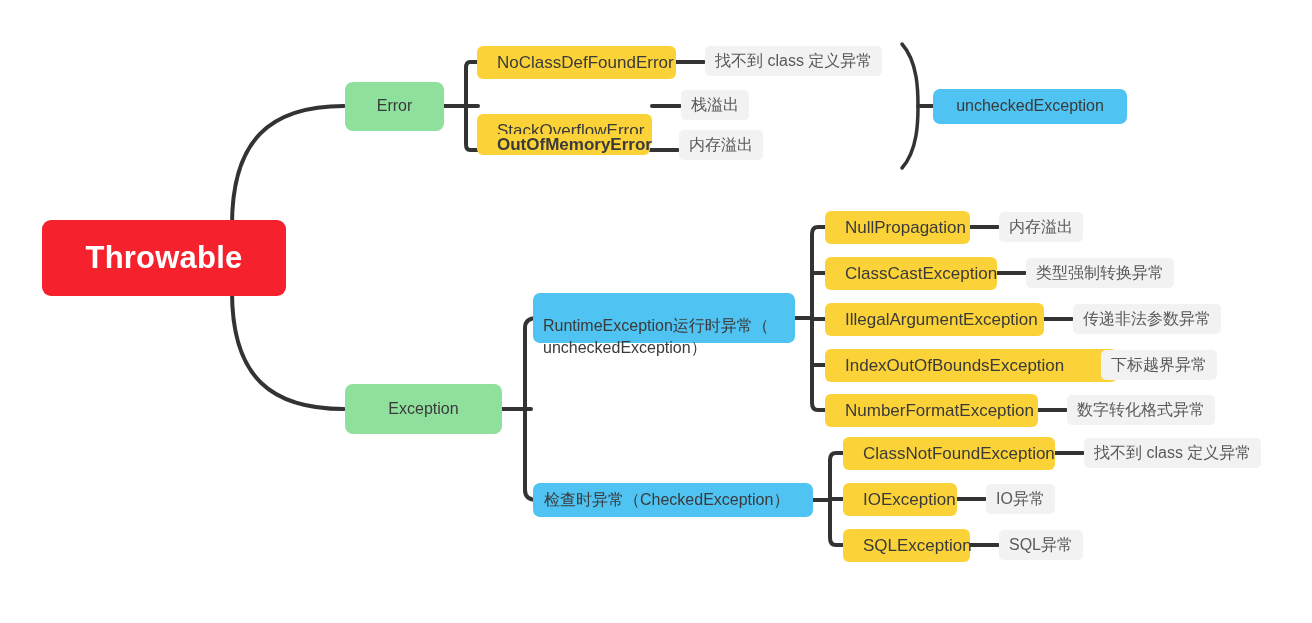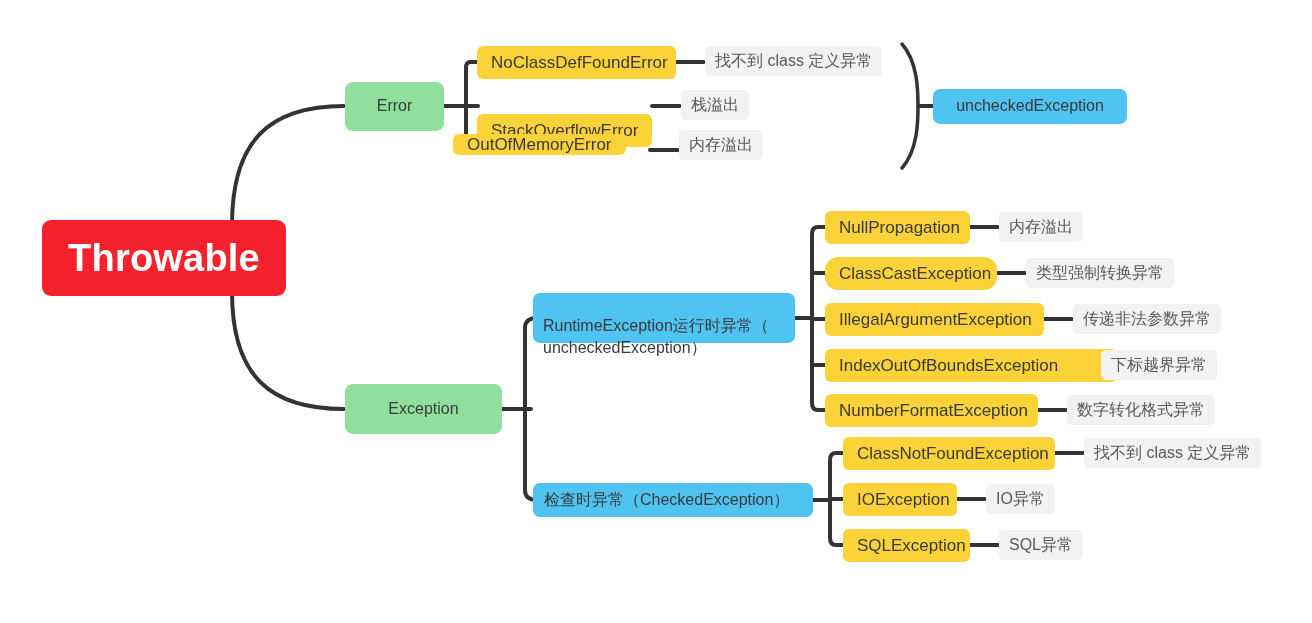--- a/index.html
+++ b/index.html
@@ -35,35 +35,35 @@
     align-items: center;
     border-radius: 7px;
     white-space: nowrap;
     line-height: 1.28;
     color: #3a3a3a;
   }
   .node.root {
     background: #F5222D;
     color: #ffffff;
     font-weight: bold;
-    font-size: 38px;
+    font-size: 31px;
     border-radius: 9px;
     justify-content: center;
     letter-spacing: 0.2px;
   }
   .node.branch {
     background: #8EE09C;
     font-size: 16px;
     justify-content: center;
     border-radius: 8px;
   }
   .node.leaf-yellow {
     background: #FBD338;
     font-size: 17px;
-    padding: 0 14px;
+    padding: 0 20px;
     border-radius: 6px;
   }
   .node.blue {
     background: #4FC3F2;
     font-size: 16px;
     padding: 12px 11px;
     border-radius: 7px;
     white-space: normal;
   }
   .node.blue.two-line {
@@ -149,21 +149,21 @@
     <span>找不到 class 定义异常</span>
   </div>
 
   <div class="node leaf-yellow" style="left:477px; top:90px; width:175px; height:33px;margin-top:24px;">
     <span>StackOverflowError</span>
   </div>
   <div class="note" style="left:681px; top:90px;">
     <span>栈溢出</span>
   </div>
 
-  <div class="node leaf-yellow" style="left:453px; top:134px; width:173px; height:21px;">
+  <div class="node leaf-yellow" style="left:477px; top:134px; width:173px; height:21px;font-weight:bold;">
     <span>OutOfMemoryError</span>
   </div>
   <div class="note" style="left:679px; top:130px;">
     <span>内存溢出</span>
   </div>
 
   <div class="node blue" style="left:933px; top:89px; width:194px; height:35px; justify-content:center;">
     <span>uncheckedException</span>
   </div>
 
@@ -176,21 +176,21 @@
     <div>uncheckedException）</div>
   </div>
 
   <div class="node leaf-yellow" style="left:825px; top:211px; width:145px; height:33px;">
     <span>NullPropagation</span>
   </div>
   <div class="note" style="left:999px; top:212px;">
     <span>内存溢出</span>
   </div>
 
-  <div class="node leaf-yellow" style="left:825px; top:257px; width:172px; height:33px;border-radius:13px;">
+  <div class="node leaf-yellow" style="left:825px; top:257px; width:172px; height:33px;">
     <span>ClassCastException</span>
   </div>
   <div class="note" style="left:1026px; top:258px;">
     <span>类型强制转换异常</span>
   </div>
 
   <div class="node leaf-yellow" style="left:825px; top:303px; width:219px; height:33px;">
     <span>IllegalArgumentException</span>
   </div>
   <div class="note" style="left:1073px; top:304px;">

